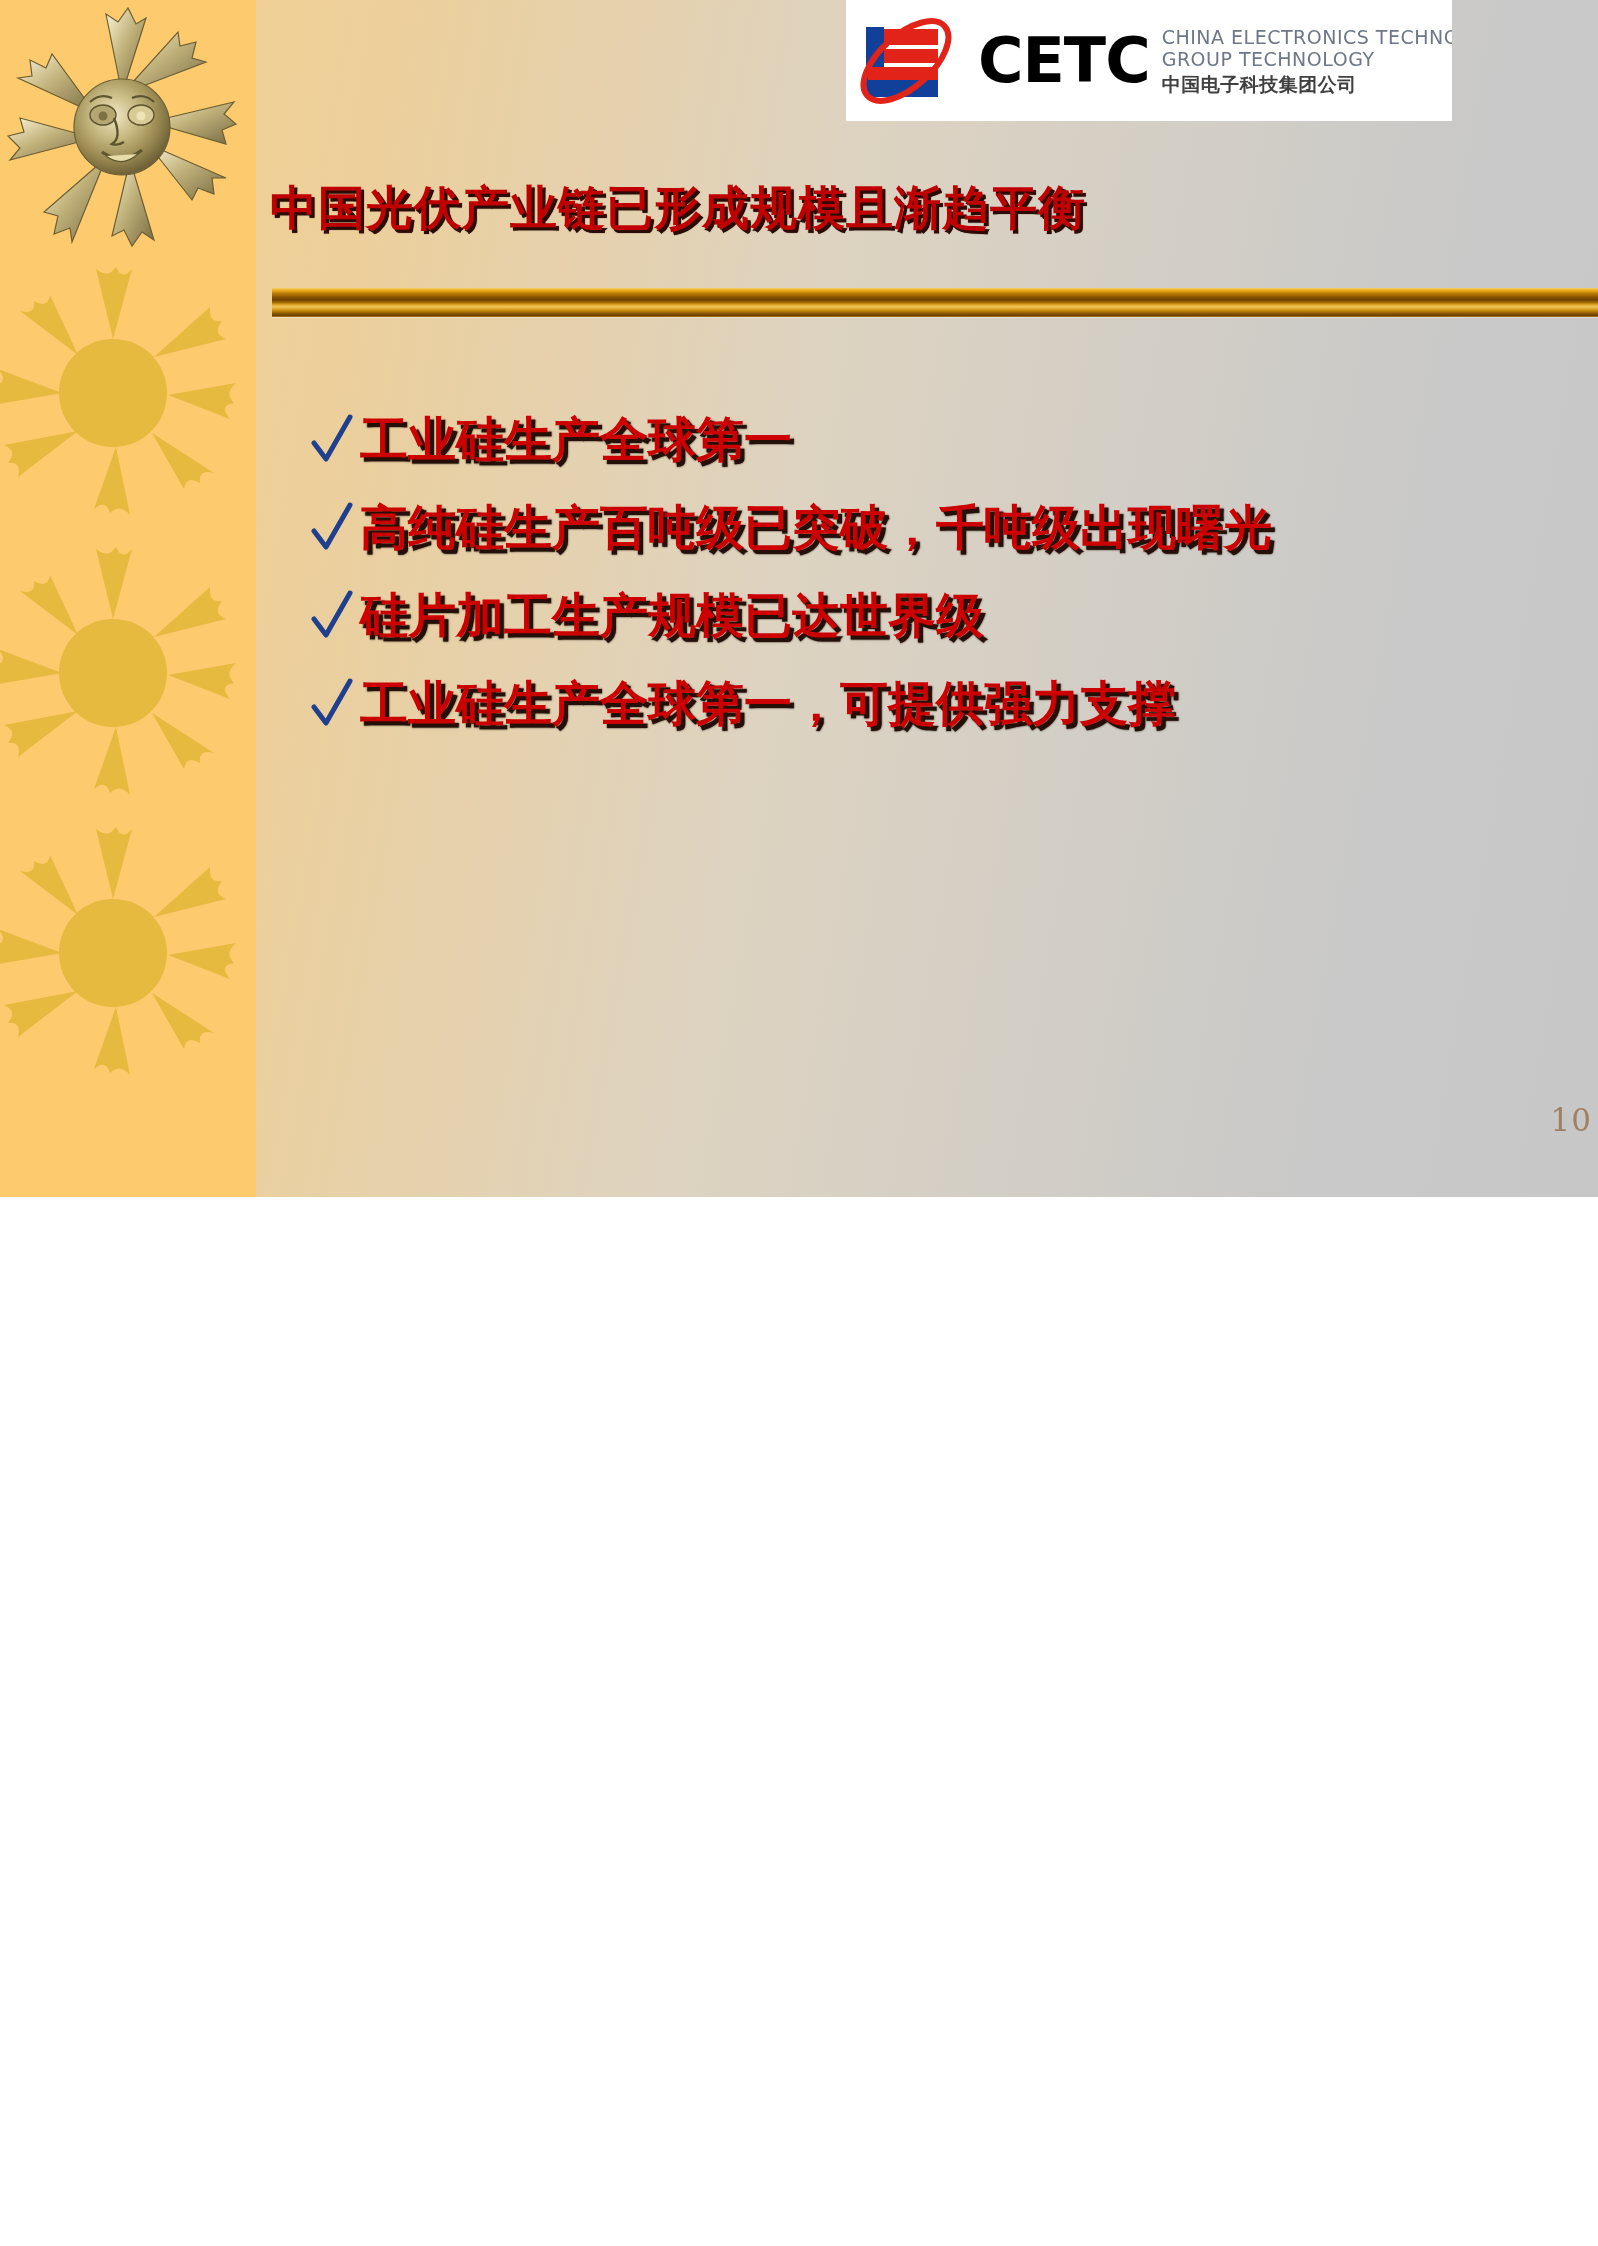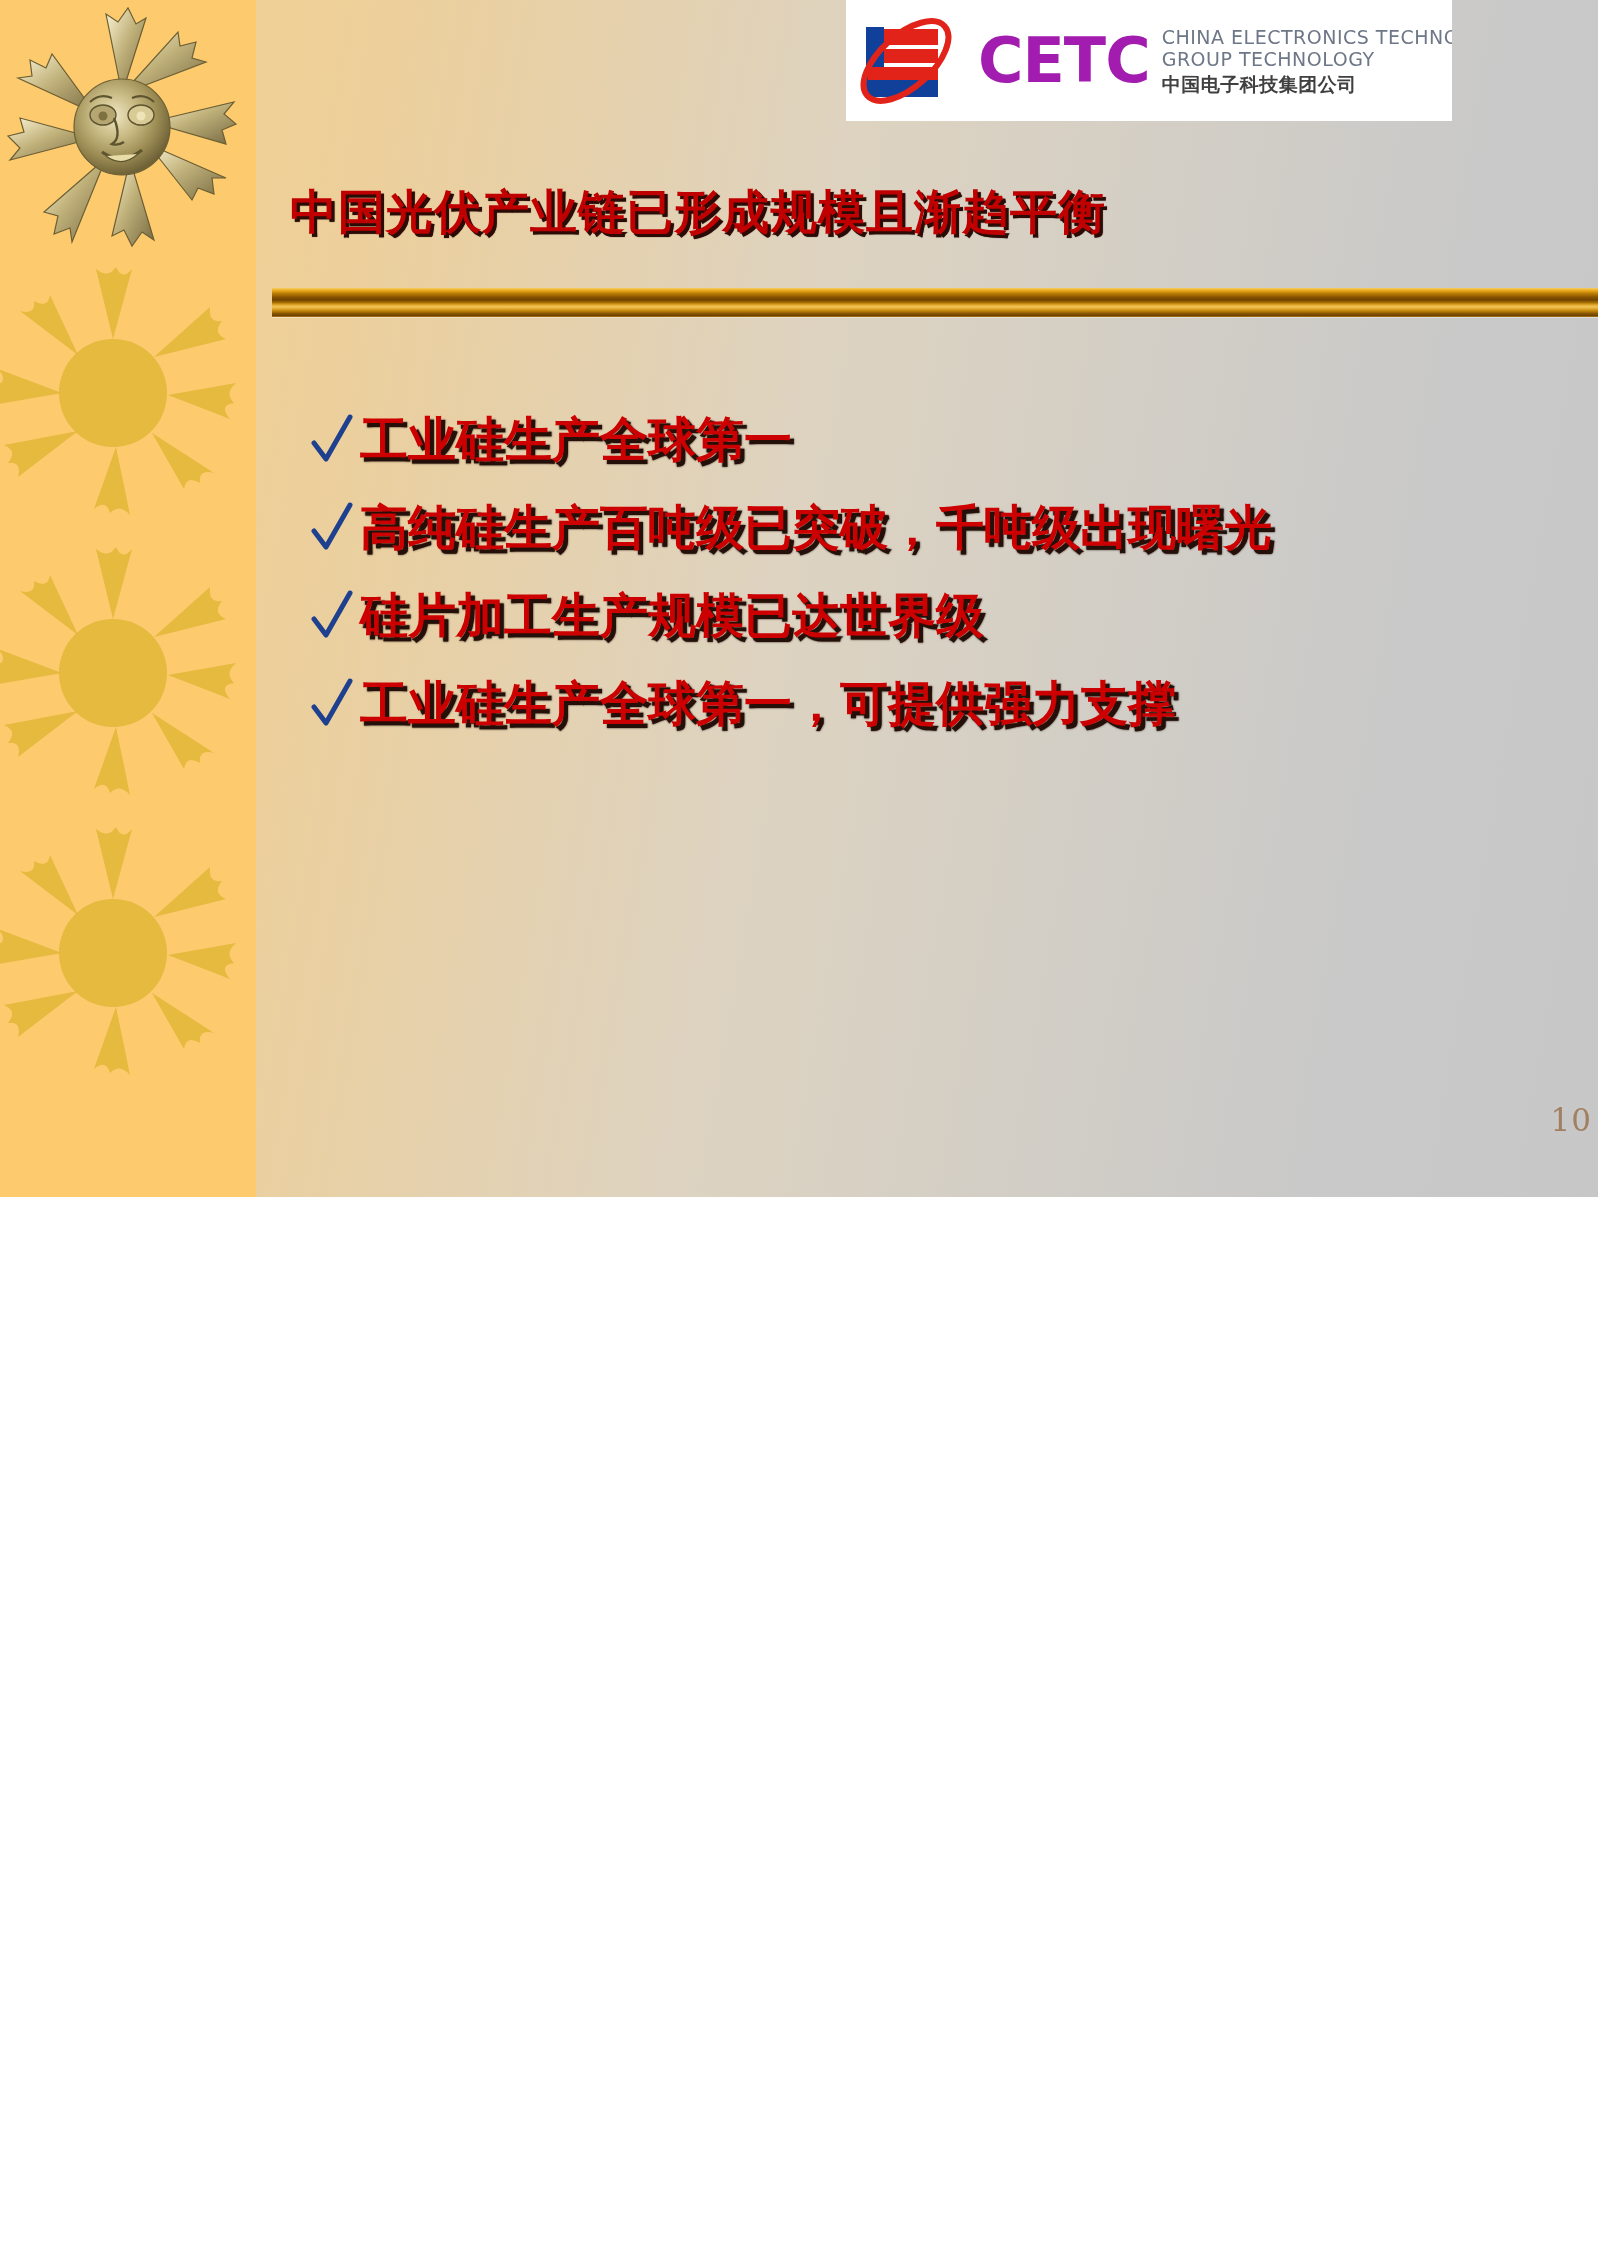--- a/index.html
+++ b/index.html
@@ -60,24 +60,24 @@
     left: 2px;
     top: 2px;
     width: 240px;
     height: 248px;
   }
   .sun-metal svg { display:block; width:100%; height:100%; }
 
   
   .title {
     position: absolute;
-    left: 290px;
+    left: 270px;
     top: 187px;
     width: 1140px;
-    font-family: Liberation Sans, sans-serif;
+    font-family: Liberation Mono, monospace;
     font-weight: bold;
     font-size: 47px;
     line-height: 1.05;
     letter-spacing: 1px;
     color: #c00000;
     text-shadow: 3px 3px 0 #2a0b06, 3px 3px 1px #1d0704;
     white-space: nowrap;
   }
 
   
@@ -183,21 +183,21 @@
     height: 112px;
     margin-left: 4px;
   }
   .logo-mark svg { display:block; width:100%; height:100%; }
 
   .logo-word {
     flex: 0 0 auto;
     font-family: "DejaVu Sans", "Liberation Sans", sans-serif;
     font-weight: bold;
     font-size: 62px;
-    color: #a21caf;
+    color: #000000;
     letter-spacing: -1px;
     line-height: 1;
     margin-left: -4px;
   }
 
   .logo-sub {
     flex: 0 0 auto;
     margin-left: 12px;
     line-height: 1.18;
   }

